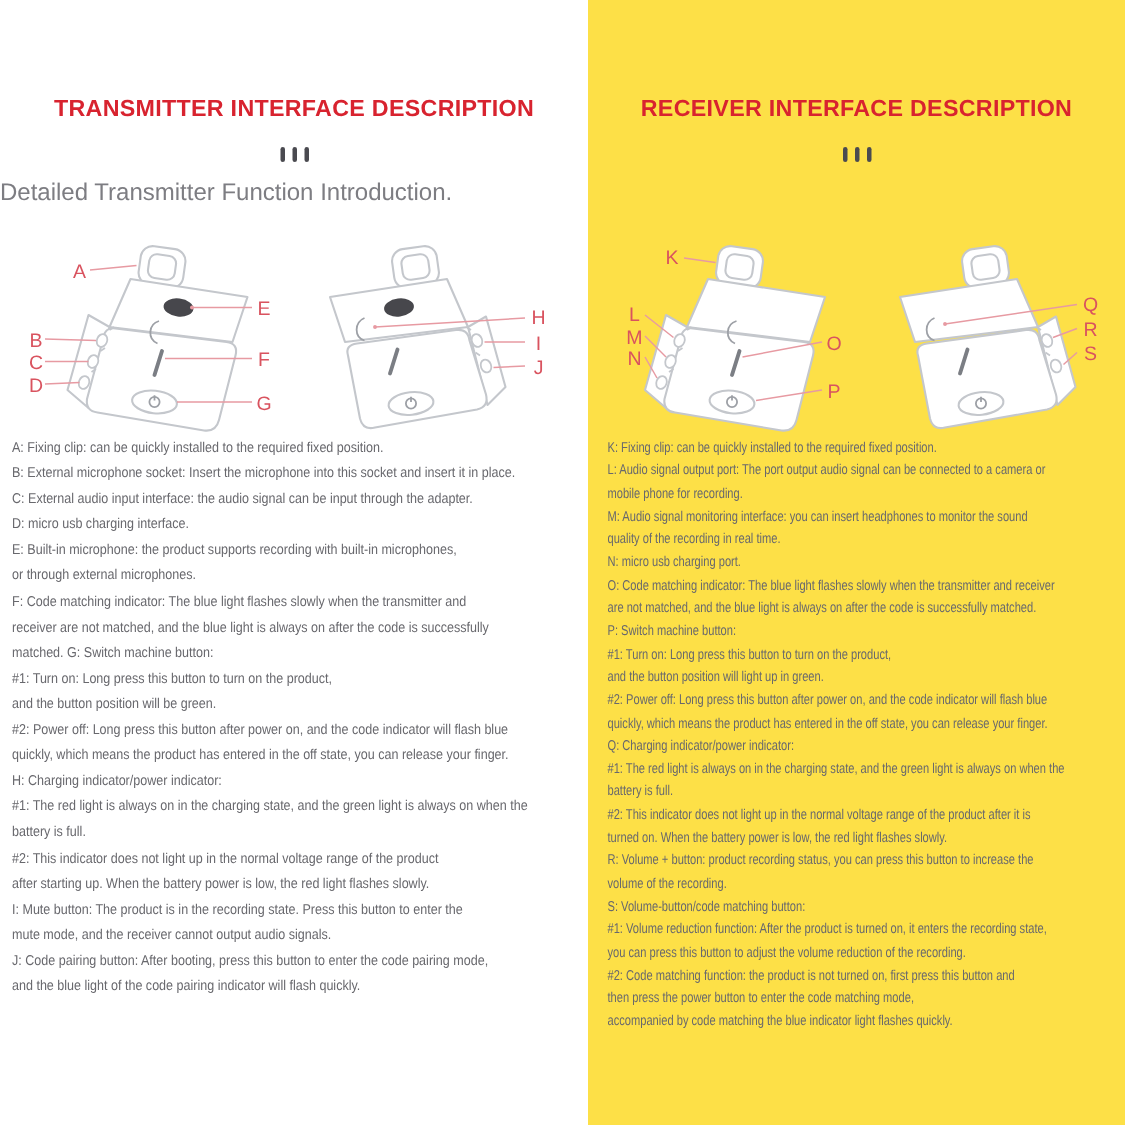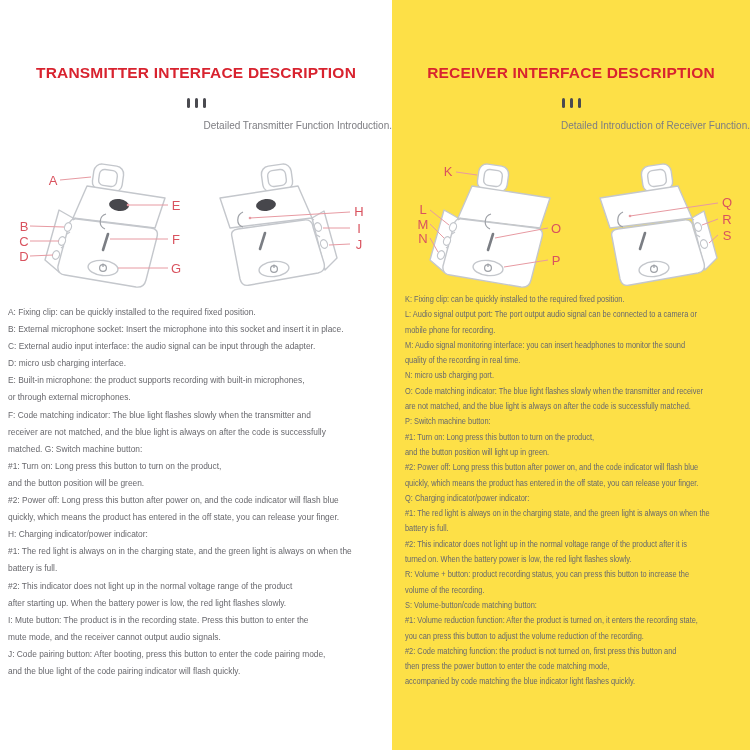--- a/index.html
+++ b/index.html
@@ -11,31 +11,31 @@
   .panel.tx { left:0; width:392px; background:#ffffff; }
   .panel.rx { left:392px; width:358px; background:#fde047; }
 
   .hdr-title {
     position:absolute; left:0; right:0; top:64px; text-align:center;
     font-size:15.5px; font-weight:bold; color:#d8232f; letter-spacing:.2px; margin:0;
   }
   .divider { position:absolute; left:0; right:0; top:98px; display:flex; gap:5px; justify-content:center; }
   .divider span { width:3px; height:10px; border-radius:1.5px; background:#4a4a50; display:block; }
   .subtitle {
-    position:absolute; left:0; right:0; top:120px; text-align:right;
-    font-size:10px; color:#7d7d82; margin:0;
+    position:absolute; left:0; right:0; top:120px; text-align:left;
+    font-size:16px; color:#7d7d82; margin:0;
   }
   .fig { position:absolute; top:148px; margin:0; }
   .tx .fig.f1 { left:15px; }
   .tx .fig.f2 { left:190px; }
   .rx .fig.f1 { left:8px; }
   .rx .fig.f2 { left:178px; }
 
   .desc { position:absolute; }
-  .tx .desc { left:8px; top:303px; }
+  .tx .desc { left:8px; top:290px; }
   .rx .desc { left:13px; top:291px; }
   .desc p {
     margin:0; white-space:nowrap; color:#68686d; font-size:9.5px;
     transform-origin:0 50%;
   }
   .tx .desc p { line-height:17.1px; transform:scaleX(.88); }
   .rx .desc p { line-height:15.3px; transform:scaleX(.78); }
 
   svg .callout { font-size:13px; fill:#d9535f; font-family:"Liberation Sans", sans-serif; }
   svg .leader { stroke:#e79aa2; stroke-width:1; fill:none; }
@@ -164,21 +164,20 @@
       </div>
   </section>
 
   <section class="panel rx">
     <h1 class="hdr-title">RECEIVER INTERFACE DESCRIPTION</h1>
     <div class="divider">
         <span></span>
         <span></span>
         <span></span>
       </div>
-    <p class="subtitle">Detailed Introduction of Receiver Function.</p>
 
     <figure class="fig f1">
       <svg width="180" height="150" viewBox="0 0 180 150">
         <g class="body-line" transform="rotate(8 93 30)">
           <rect x="78" y="17" width="30" height="26" rx="8"></rect>
           <rect x="84" y="22" width="18" height="16" rx="5"></rect>
         </g>
         <g class="body-line">
           <polygon points="58,70 44,62 30,112 44,124"></polygon>
           <polygon points="58,70 72,38 150,50 140,80"></polygon>

